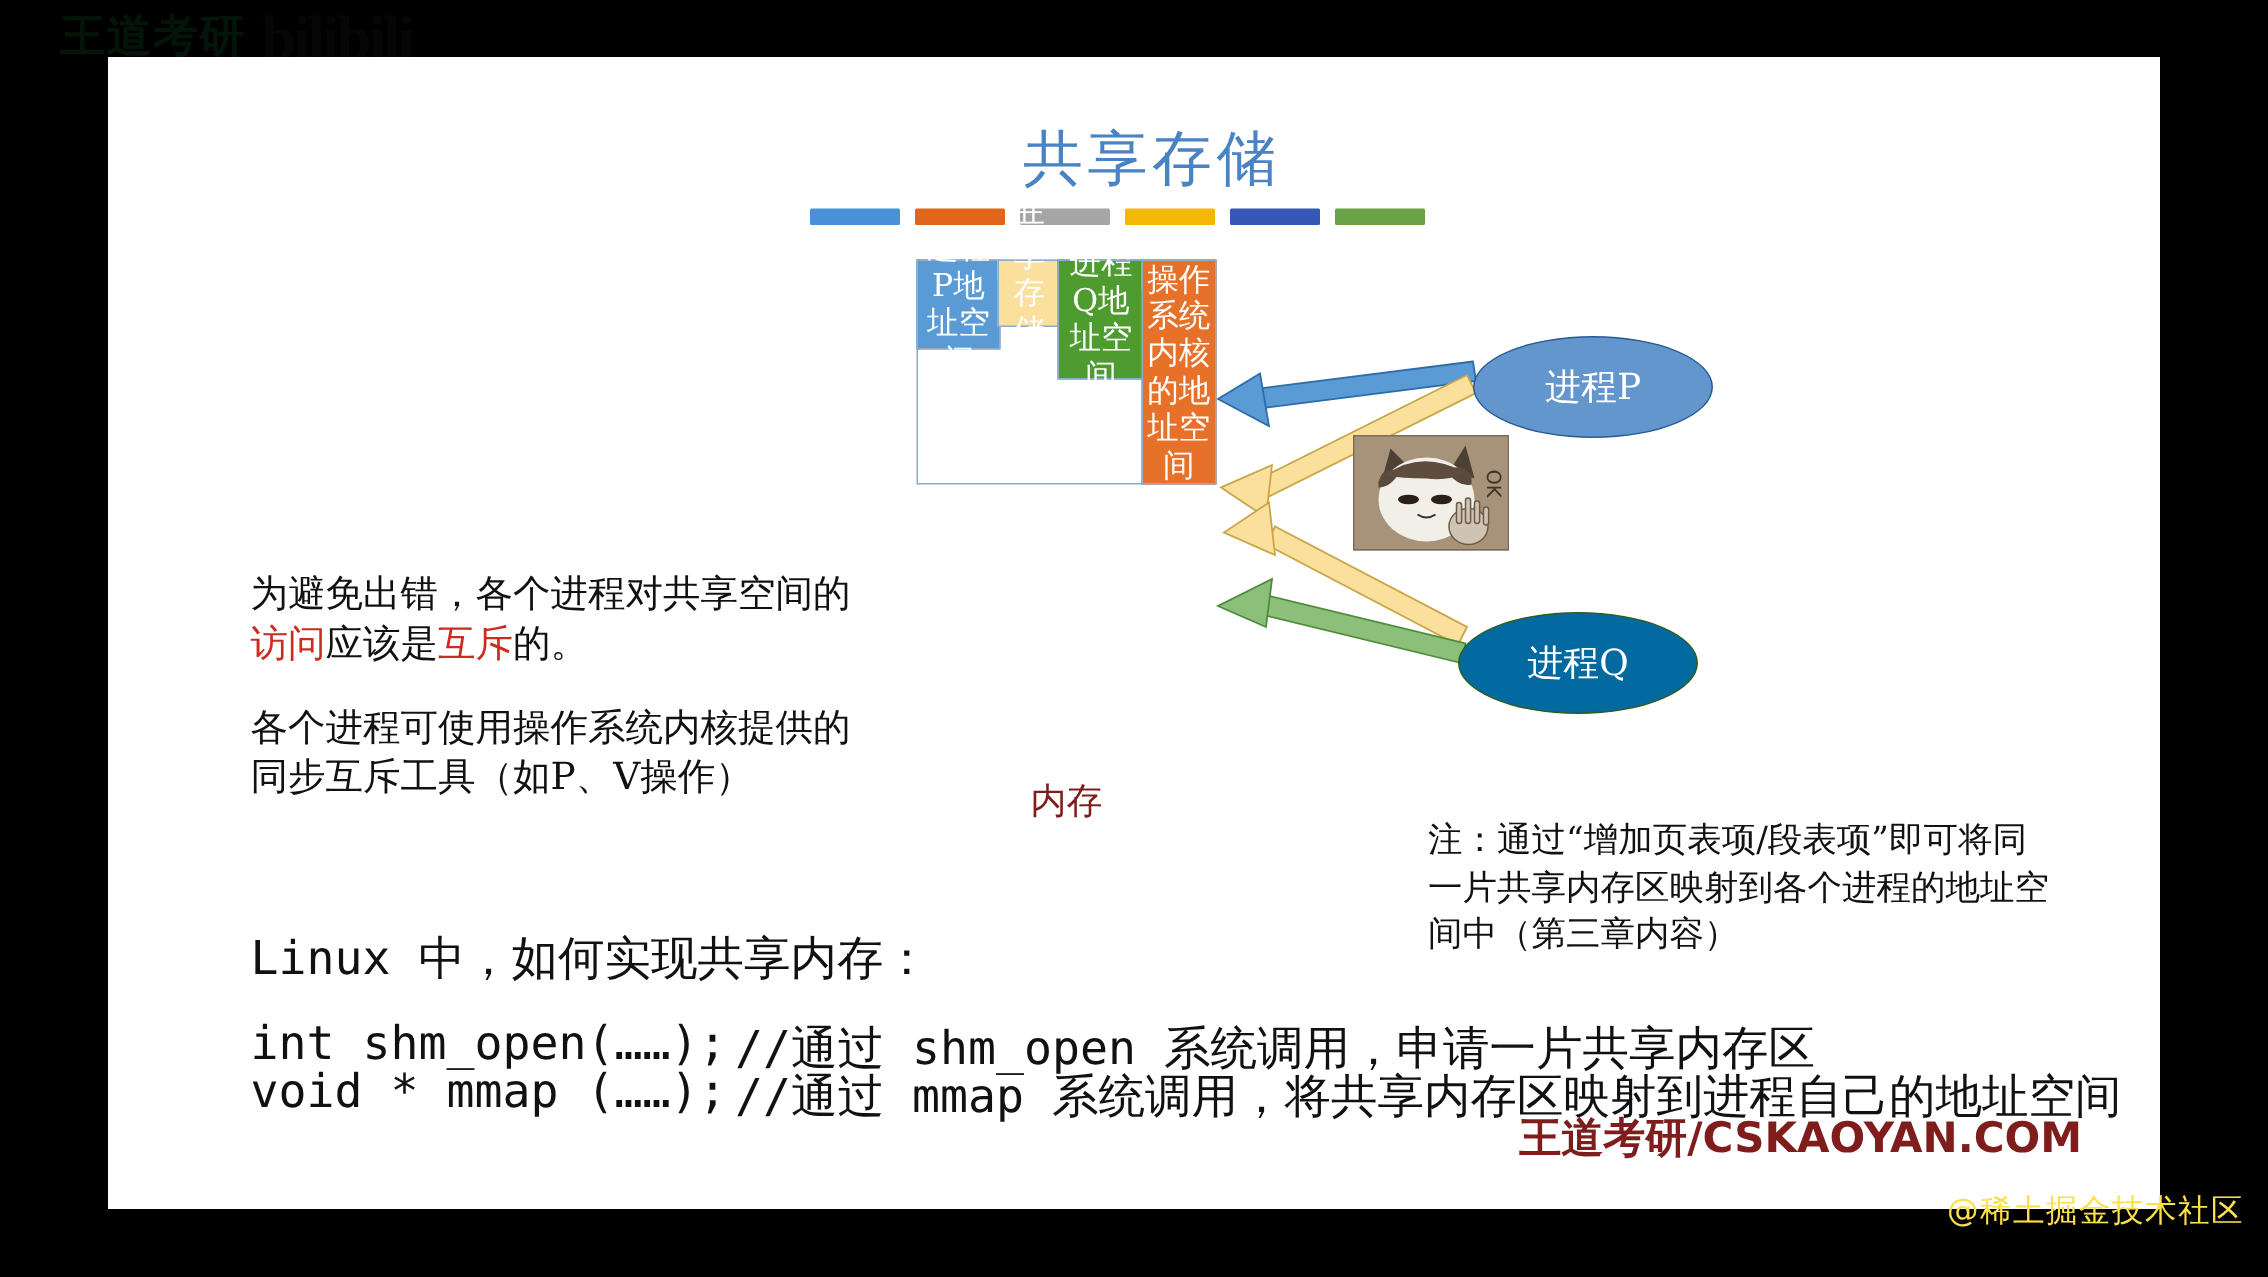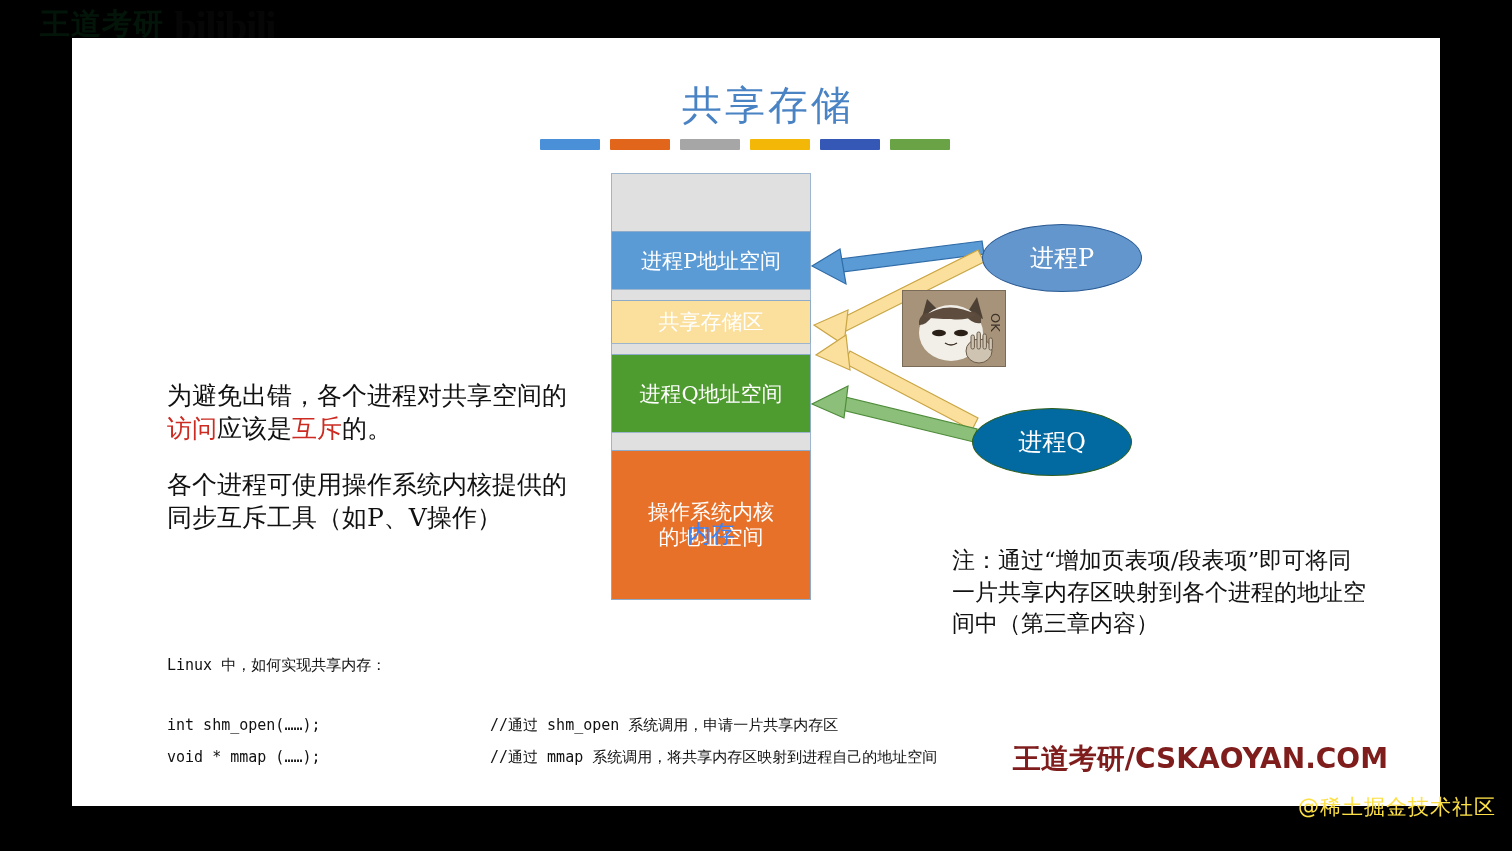--- a/index.html
+++ b/index.html
@@ -64,39 +64,39 @@
     position:absolute; left:686px; top:148px;
     width:18px; height:22px;
     pointer-events:none;
   }
 
   
   .memcol {
     position:absolute; left:539px; top:135px;
     width:200px;
     border:1px solid #8eabc9;
-    display:flex; flex-direction:column;
+    display:flex; flex-direction:row;
   }
   .memblk {
     display:flex; align-items:center; justify-content:center;
     text-align:center;
     font-family:"DejaVu Serif", serif;
     font-size:21px;
     color:#ffffff;
     line-height:1.18;
     border:1px solid #8eabc9;
     margin:-1px;
   }
   .memblk.gap { border-color:#9db6cd; }
 
   .mem-label {
     position:absolute; left:539px; top:480px; width:200px;
     text-align:center;
     font-family:"DejaVu Serif", serif;
-    font-size:24px; color:#3b82f6;
+    font-size:24px; color:#7f1d1d;
   }
 
   
   .proc {
     position:absolute;
     width:160px; height:68px;
     border-radius:50%;
     display:flex; align-items:center; justify-content:center;
     font-family:"DejaVu Serif", serif;
     font-size:24px; color:#fff;
@@ -132,23 +132,22 @@
   .note {
     position:absolute; left:880px; top:507px; width:420px;
     font-family:"DejaVu Serif", serif;
     font-size:23px; color:#111; line-height:1.38;
   }
 
   
   .codeline {
     position:absolute;
     font-family:"DejaVu Sans Mono", monospace;
-    font-size:15px; color:#111;
+    font-size:31px; color:#111;
     white-space:pre;
-    margin-top:38px;
   }
   .code-q  { left:95px; top:580px; }
   .code-1  { left:95px; top:640px; }
   .code-2  { left:95px; top:672px; }
   .cmt-1   { left:418px; top:640px; }
   .cmt-2   { left:418px; top:672px; }
 
   
   .brand {
     position:absolute; right:52px; bottom:28px;

